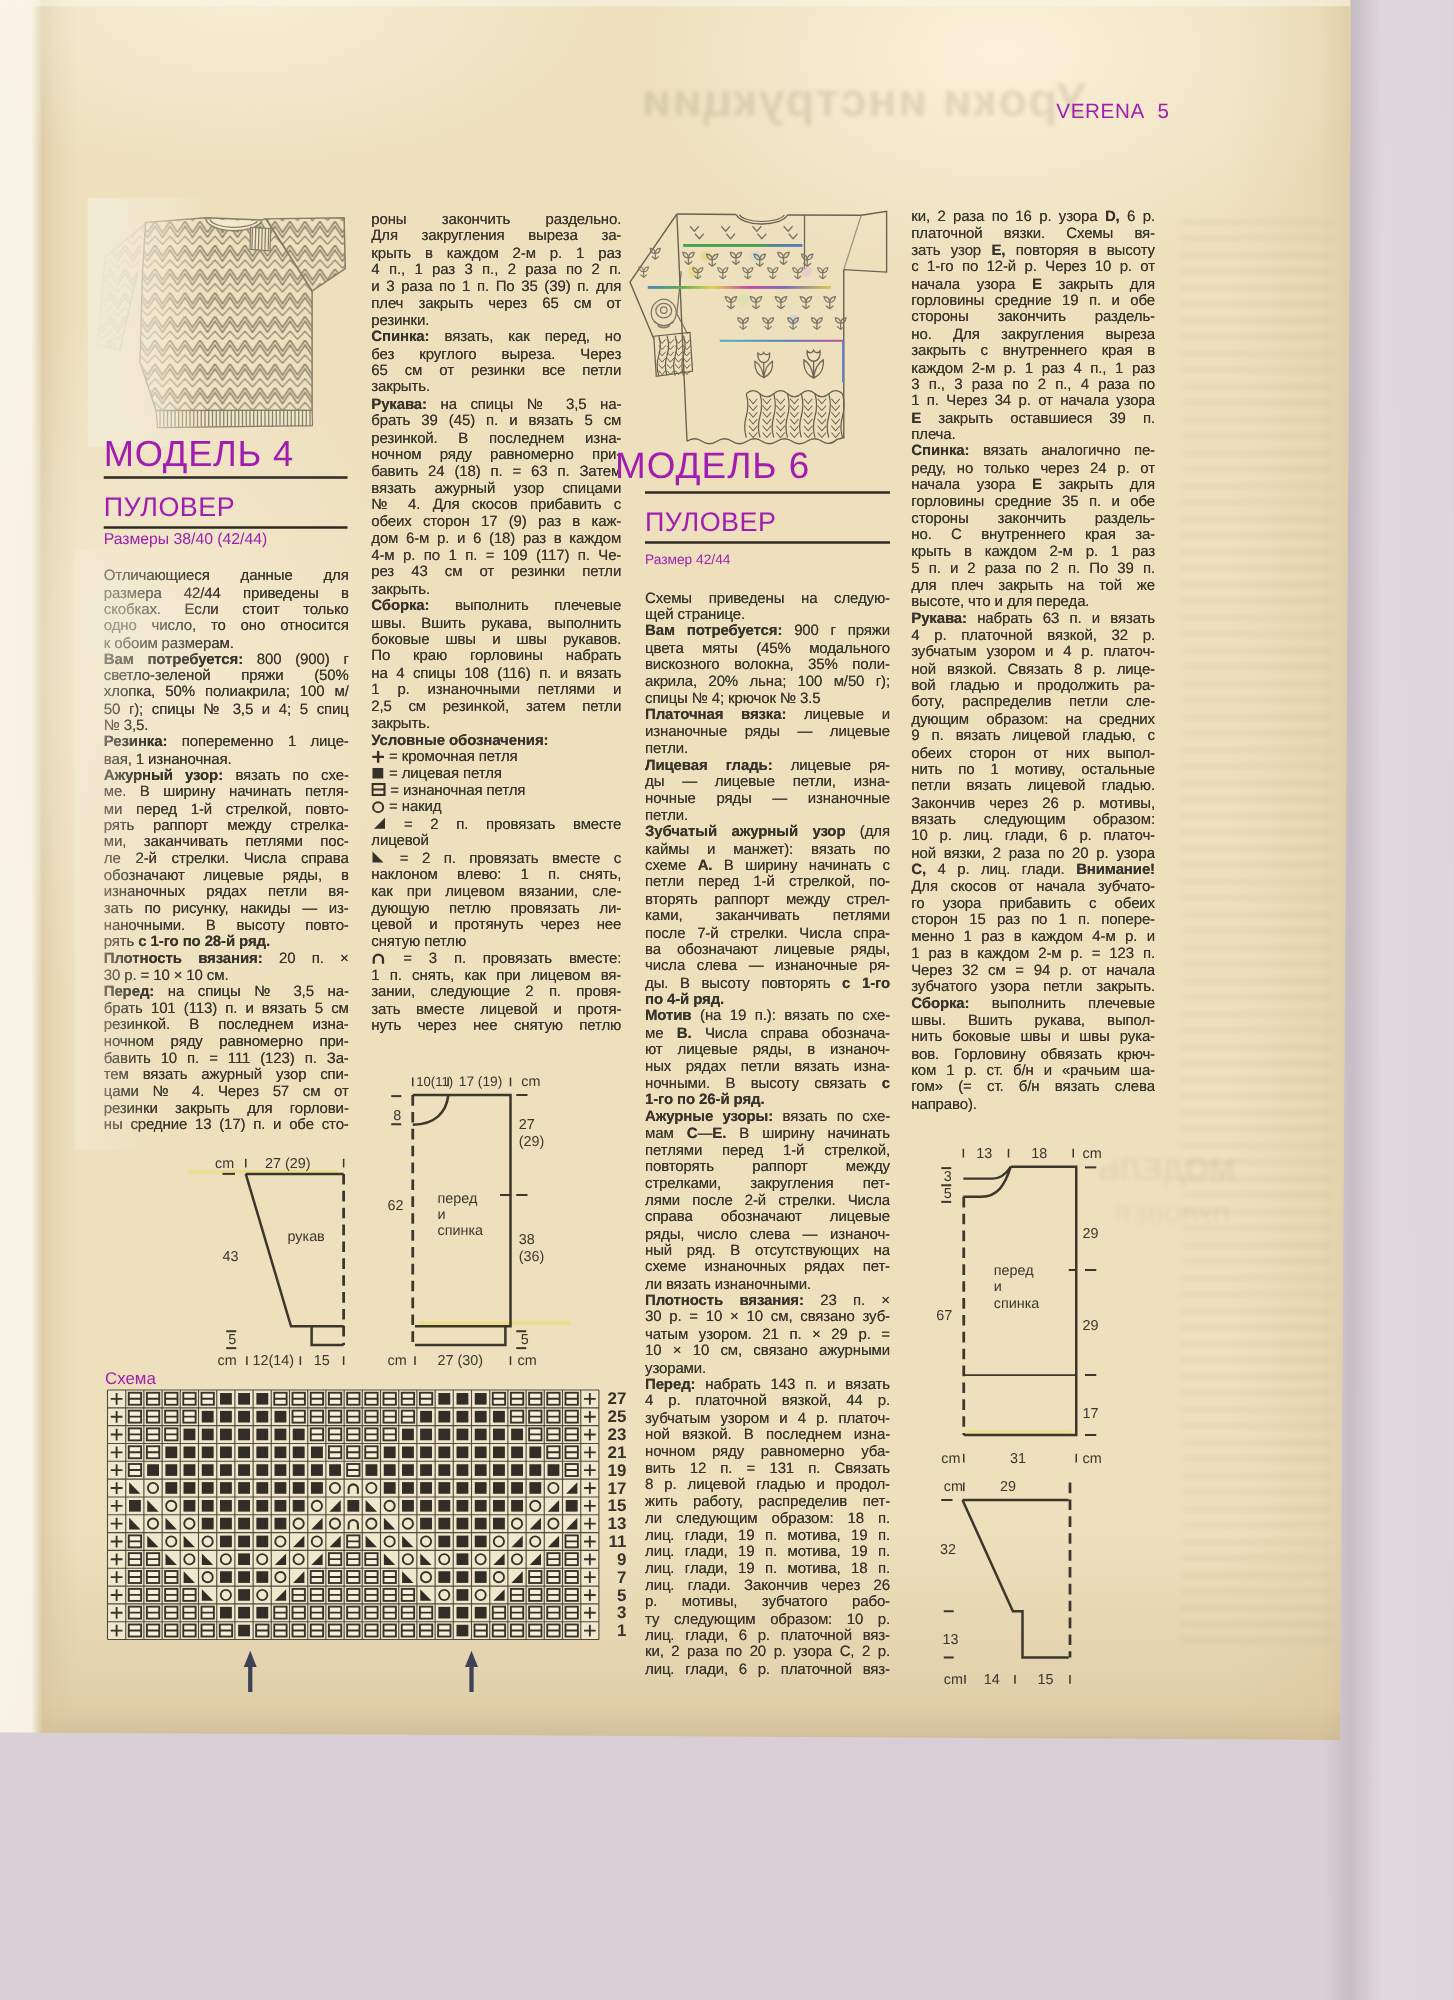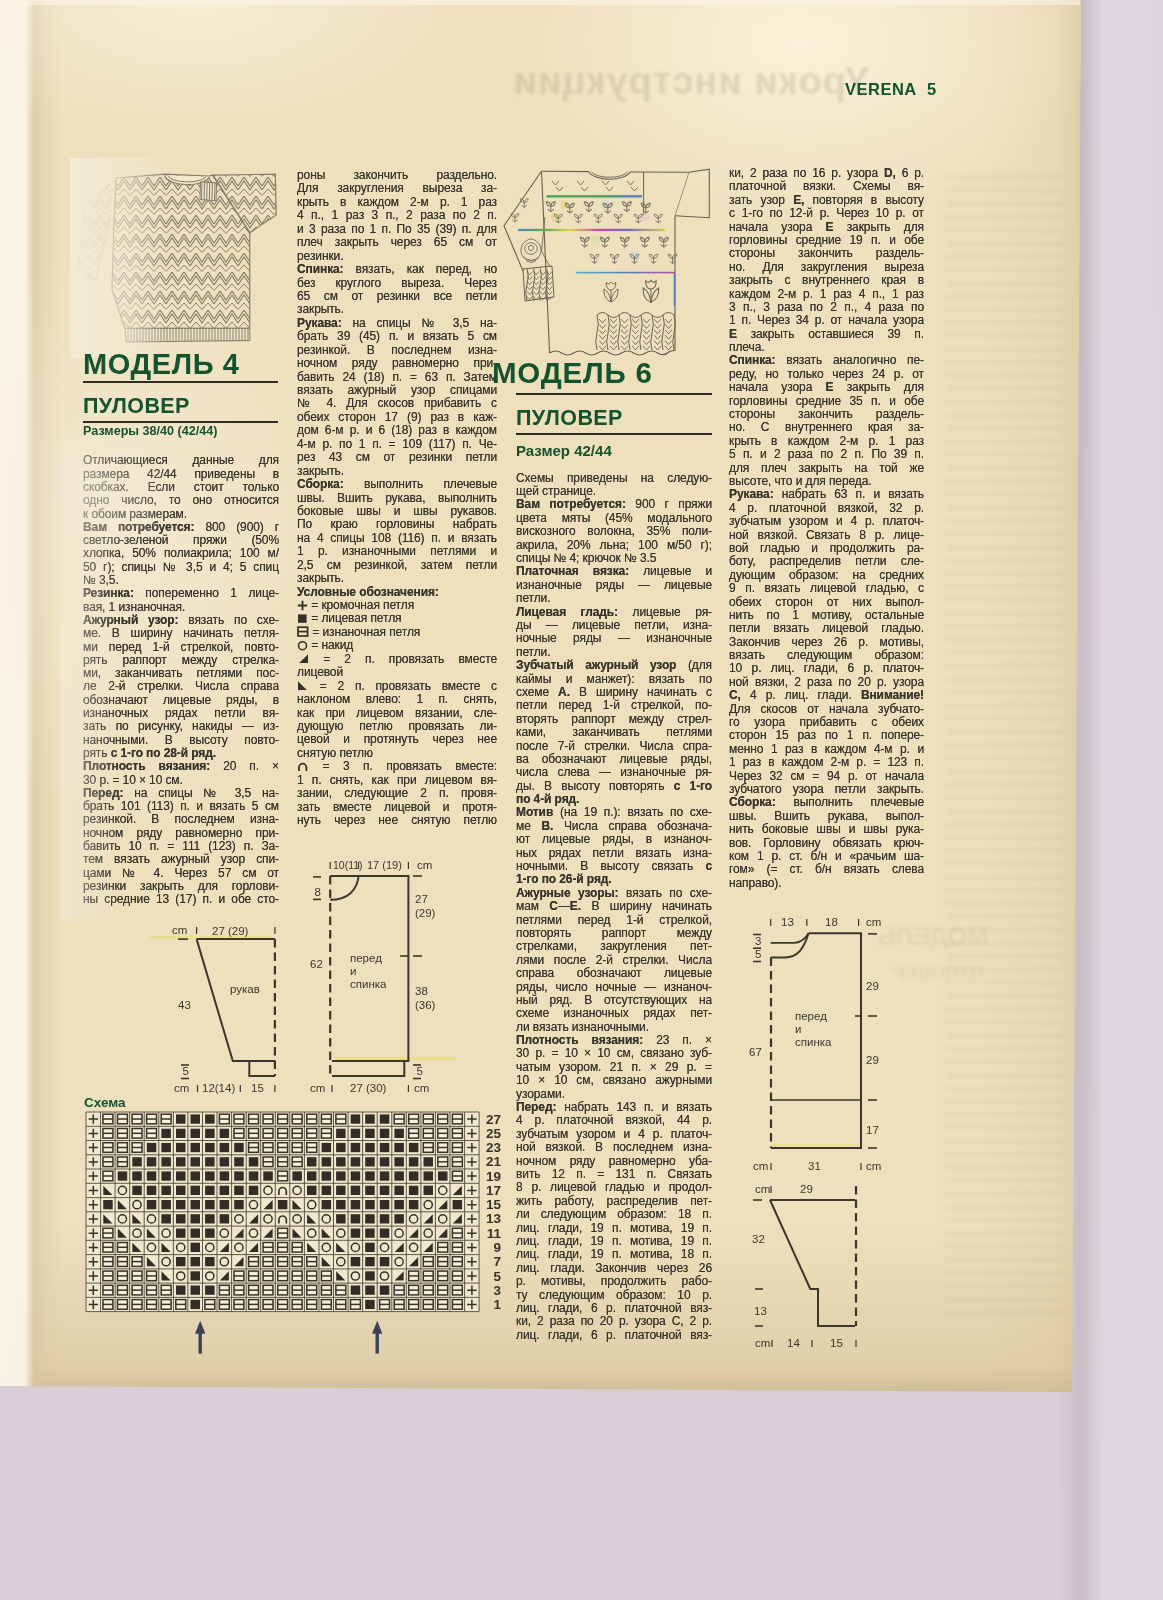--- a/index.html
+++ b/index.html
@@ -16,21 +16,21 @@
  linear-gradient(90deg, rgba(0,0,0,0) 980px, rgba(214,196,156,.25) 1055px, rgba(198,178,138,.4) 1081px),
  linear-gradient(180deg, rgba(0,0,0,0) 88%, rgba(190,168,124,.3) 98%, rgba(170,148,108,.45) 100%),
  #eee0bd;
  clip-path:polygon(0 0,1081px 0,1072px 1392px,0 1386px);}
 .ln{height:var(--lh);overflow:hidden;text-align:justify;color:#37332b}
 .ln.fj{text-align-last:justify}
 .col{position:absolute;font-size:12px;line-height:var(--lh);letter-spacing:-0.1px;
  color:#37332b;text-shadow:0 0 .4px rgba(55,51,43,.8)}
 .ls{vertical-align:-1.5px}
 .rule{position:absolute;background:#2e2a24;height:2px}
-.hdr{position:absolute;font-weight:bold;color:#14532d}
+.hdr{position:absolute;font-weight:normal;color:#a21caf}
 
 .ghost{position:absolute;color:rgba(148,136,106,.4);font-weight:bold;transform:scaleX(-1);filter:blur(1.6px);white-space:nowrap}
 .gcol{position:absolute;filter:blur(2px);
  background:repeating-linear-gradient(180deg, rgba(154,142,112,.28) 0px, rgba(154,142,112,.28) 5px, rgba(154,142,112,0) 5px, rgba(154,142,112,0) 13.2px)}
 </style></head><body>
 
 <div id="graybg"></div>
 
 <div id="paper"></div>
 
@@ -477,21 +477,21 @@
       <path d="M170.1 164.0 l3.4 4 3.4 -4 M170.1 169.4 l3.4 4 3.4 -4 M170.1 174.8 l3.4 4 3.4 -4 M170.1 180.2 l3.4 4 3.4 -4 M170.1 185.6 l3.4 4 3.4 -4 M170.1 191.0 l3.4 4 3.4 -4" stroke-width=".85"></path>
     </g>
   </svg>
 
 <div class="hdr" style="left:492px;top:356px;font-size:29.5px;letter-spacing:.8px">МОДЕЛЬ 6</div>
 <div class="rule" style="left:516px;top:393px;width:196px"></div>
 
 <div class="hdr" style="left:516px;top:406px;font-size:21.5px;letter-spacing:.4px">ПУЛОВЕР</div>
 <div class="rule" style="left:516px;top:433px;width:196px"></div>
 
-<div class="hdr" style="left:516px;top:442px;font-size:15px">Размер 42/44</div>
+<div class="hdr" style="left:516px;top:442px;font-size:11px">Размер 42/44</div>
 
 <div class="col" style="--lh:13.4px;left:516px;top:471.7px;width:196px">
     <div class="ln fj">Схемы приведены на следую-</div>
 <div class="ln">щей странице.</div>
 <div class="ln fj"><b>Вам потребуется:</b> 900 г пряжи</div>
 <div class="ln fj">цвета мяты (45% модального</div>
 <div class="ln fj">вискозного волокна, 35% поли-</div>
 <div class="ln fj">акрила, 20% льна; 100 м/50 г);</div>
 <div class="ln">спицы № 4; крючок № 3.5</div>
 <div class="ln fj"><b>Платочная вязка:</b> лицевые и</div>
@@ -518,21 +518,21 @@
 <div class="ln fj">ных рядах петли вязать изна-</div>
 <div class="ln fj">ночными. В высоту связать <b>с</b></div>
 <div class="ln"><b>1-го по 26-й ряд.</b></div>
 <div class="ln fj"><b>Ажурные узоры:</b> вязать по схе-</div>
 <div class="ln fj">мам <b>С</b>—<b>Е.</b> В ширину начинать</div>
 <div class="ln fj">петлями перед 1-й стрелкой,</div>
 <div class="ln fj">повторять раппорт между</div>
 <div class="ln fj">стрелками, закругления пет-</div>
 <div class="ln fj">лями после 2-й стрелки. Числа</div>
 <div class="ln fj">справа обозначают лицевые</div>
-<div class="ln fj">ряды, число ночные — изнаноч-</div>
+<div class="ln fj">ряды, число слева — изнаноч-</div>
 <div class="ln fj">ный ряд. В отсутствующих на</div>
 <div class="ln fj">схеме изнаночных рядах пет-</div>
 <div class="ln">ли вязать изнаночными.</div>
 <div class="ln fj"><b>Плотность вязания:</b> 23 п. ×</div>
 <div class="ln fj">30 р. = 10 × 10 см, связано зуб-</div>
 <div class="ln fj">чатым узором. 21 п. × 29 р. =</div>
 <div class="ln fj">10 × 10 см, связано ажурными</div>
 <div class="ln">узорами.</div>
 <div class="ln fj"><b>Перед:</b> набрать 143 п. и вязать</div>
 <div class="ln fj">4 р. платочной вязкой, 44 р.</div>
@@ -540,21 +540,21 @@
 <div class="ln fj">ной вязкой. В последнем изна-</div>
 <div class="ln fj">ночном ряду равномерно уба-</div>
 <div class="ln fj">вить 12 п. = 131 п. Связать</div>
 <div class="ln fj">8 р. лицевой гладью и продол-</div>
 <div class="ln fj">жить работу, распределив пет-</div>
 <div class="ln fj">ли следующим образом: 18 п.</div>
 <div class="ln fj">лиц. глади, 19 п. мотива, 19 п.</div>
 <div class="ln fj">лиц. глади, 19 п. мотива, 19 п.</div>
 <div class="ln fj">лиц. глади, 19 п. мотива, 18 п.</div>
 <div class="ln fj">лиц. глади. Закончив через 26</div>
-<div class="ln fj">р. мотивы, продолжить рабо-</div>
+<div class="ln fj">р. мотивы, зубчатого рабо-</div>
 <div class="ln fj">ту следующим образом: 10 р.</div>
 <div class="ln fj">лиц. глади, 6 р. платочной вяз-</div>
 <div class="ln fj">ки, 2 раза по 20 р. узора С, 2 р.</div>
 <div class="ln fj">лиц. глади, 6 р. платочной вяз-</div>
   </div>
 
 <div class="col" style="--lh:13.4px;left:729px;top:167px;width:195px">
     <div class="ln fj">ки, 2 раза по 16 р. узора <b>D,</b> 6 р.</div>
 <div class="ln fj">платочной вязки. Схемы вя-</div>
 <div class="ln fj">зать узор <b>Е,</b> повторяя в высоту</div>

